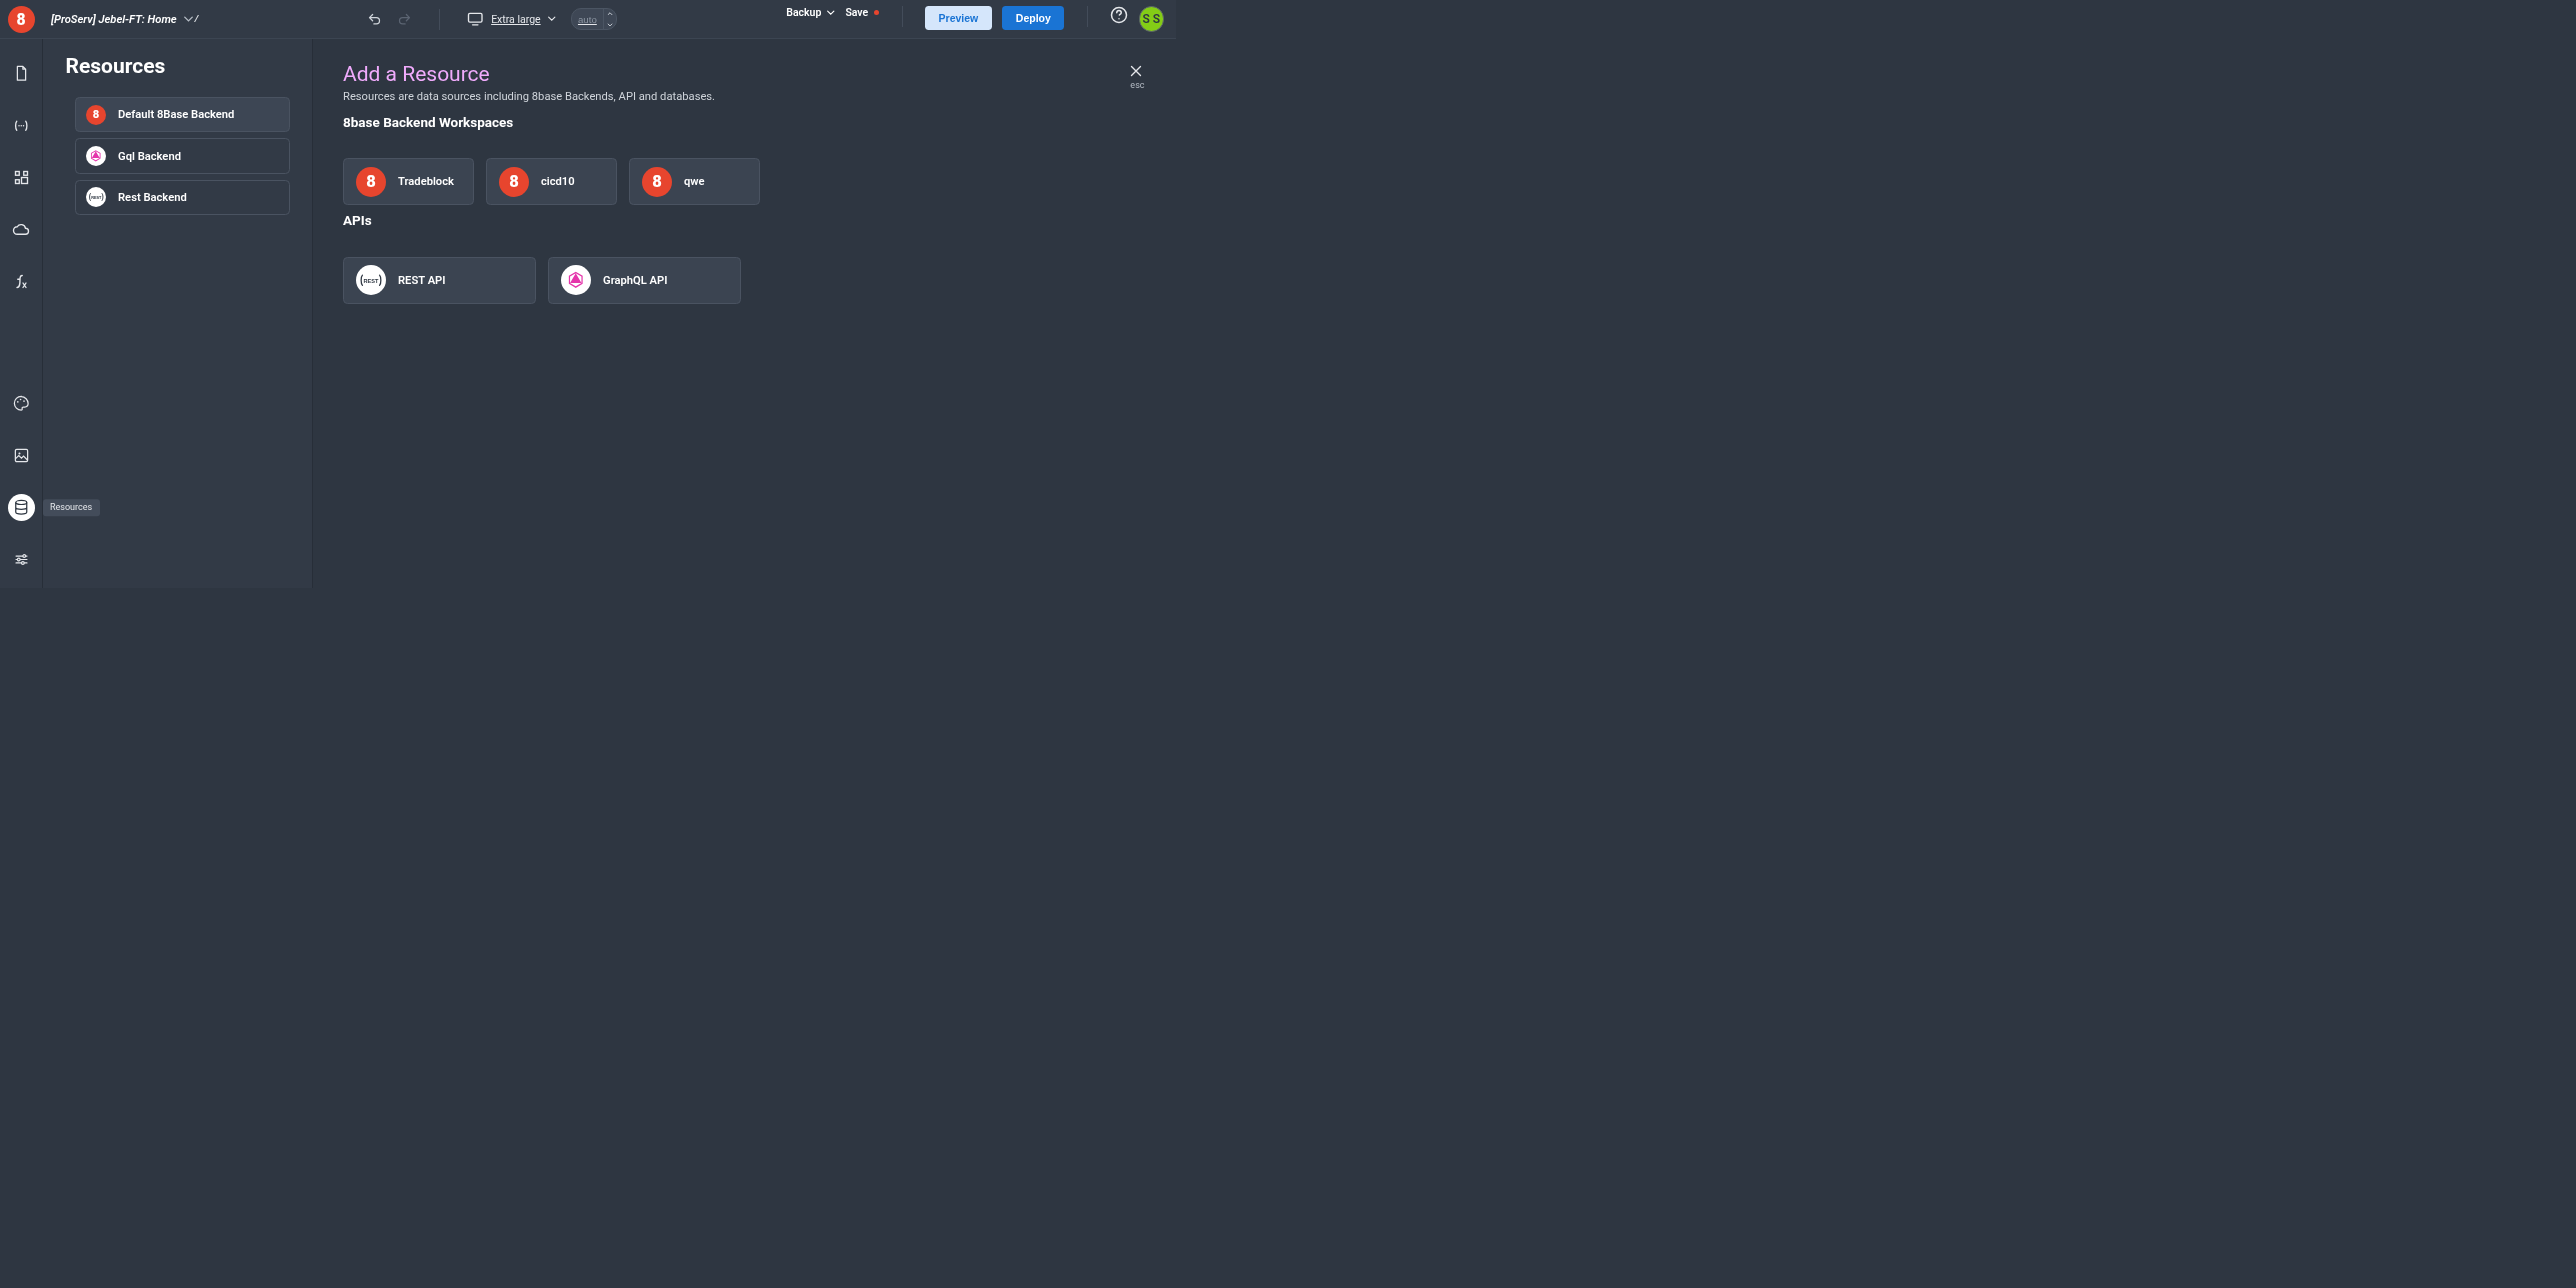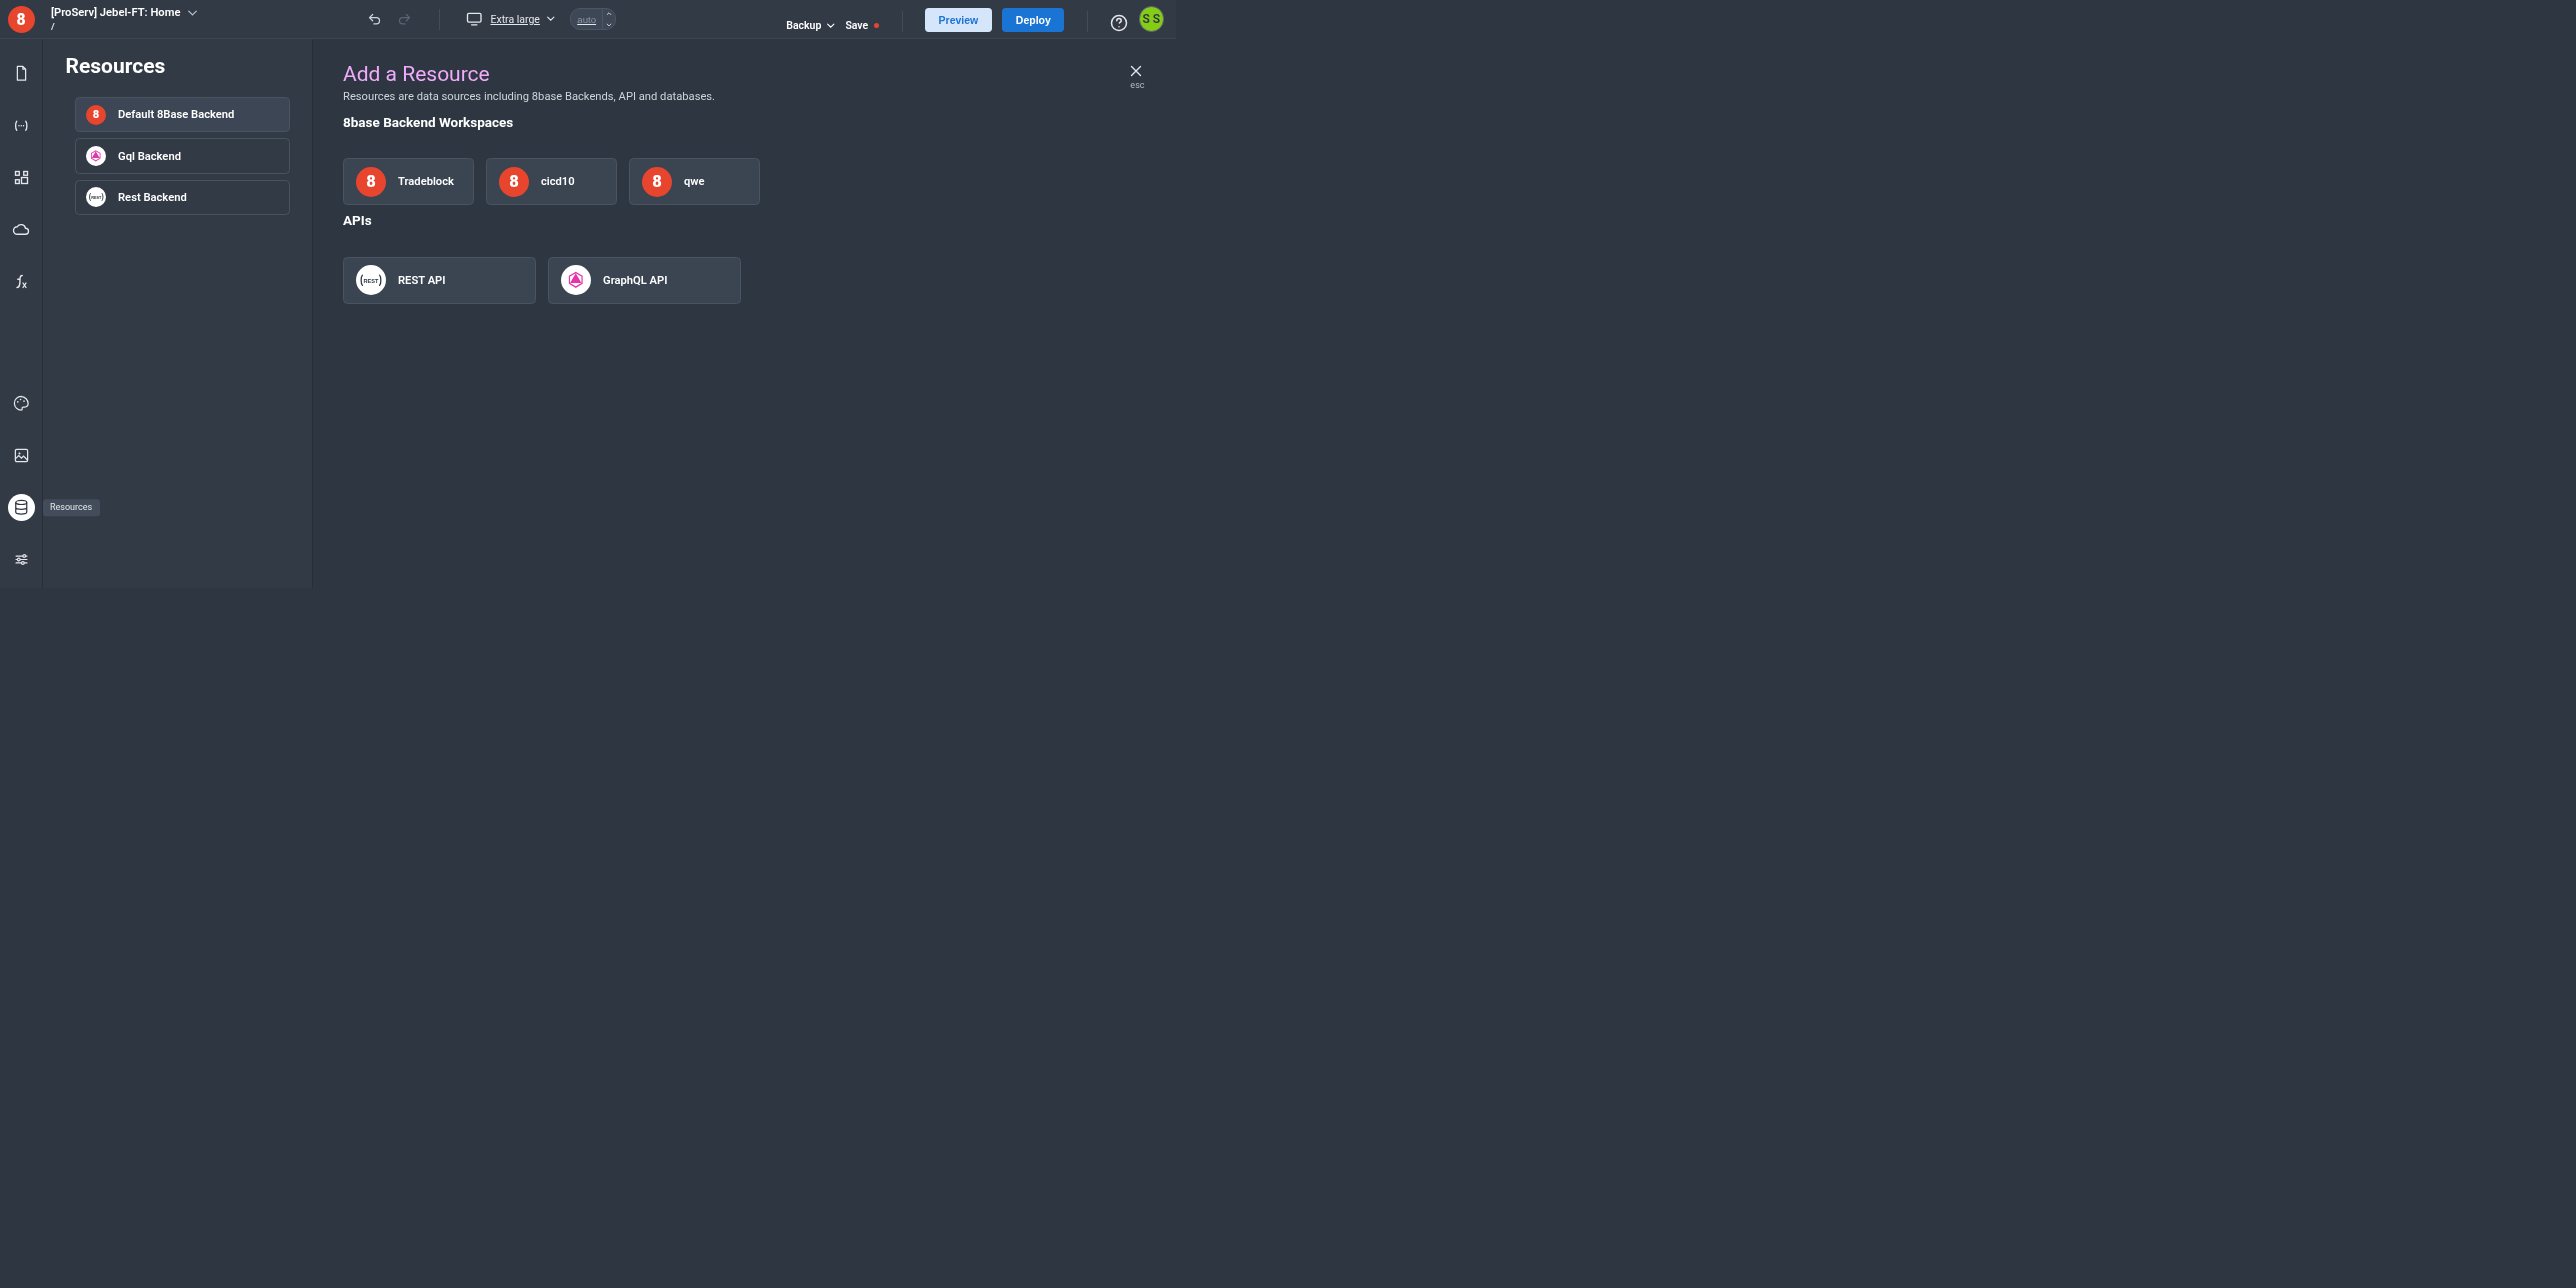--- a/index.html
+++ b/index.html
@@ -41,22 +41,23 @@
       display: flex;
       align-items: center;
       justify-content: center;
       color: white;
       font-weight: 900;
       font-size: 15.7px;
     }
     
     .header-title-wrap {
       display: flex;
-      flex-direction: column;
+      flex-direction: row;
       gap: 1.5px;
+      font-style: italic;
     }
     
     .header-title-row {
       display: flex;
       align-items: center;
       gap: 7.5px;
     }
     
     .header-title {
       font-size: 11.2px;
@@ -152,21 +153,21 @@
       cursor: pointer;
     }
     
     .auto-step svg {
       width: 6px;
       height: 3.7px;
     }
     
     .header-right {
       display: flex;
-      align-items: flex-end;
+      align-items: flex-start;
       gap: 10.5px;
     }
     
     .header-action {
       display: flex;
       align-items: center;
       gap: 6px;
       font-size: 10.5px;
       font-weight: 600;
       cursor: pointer;

